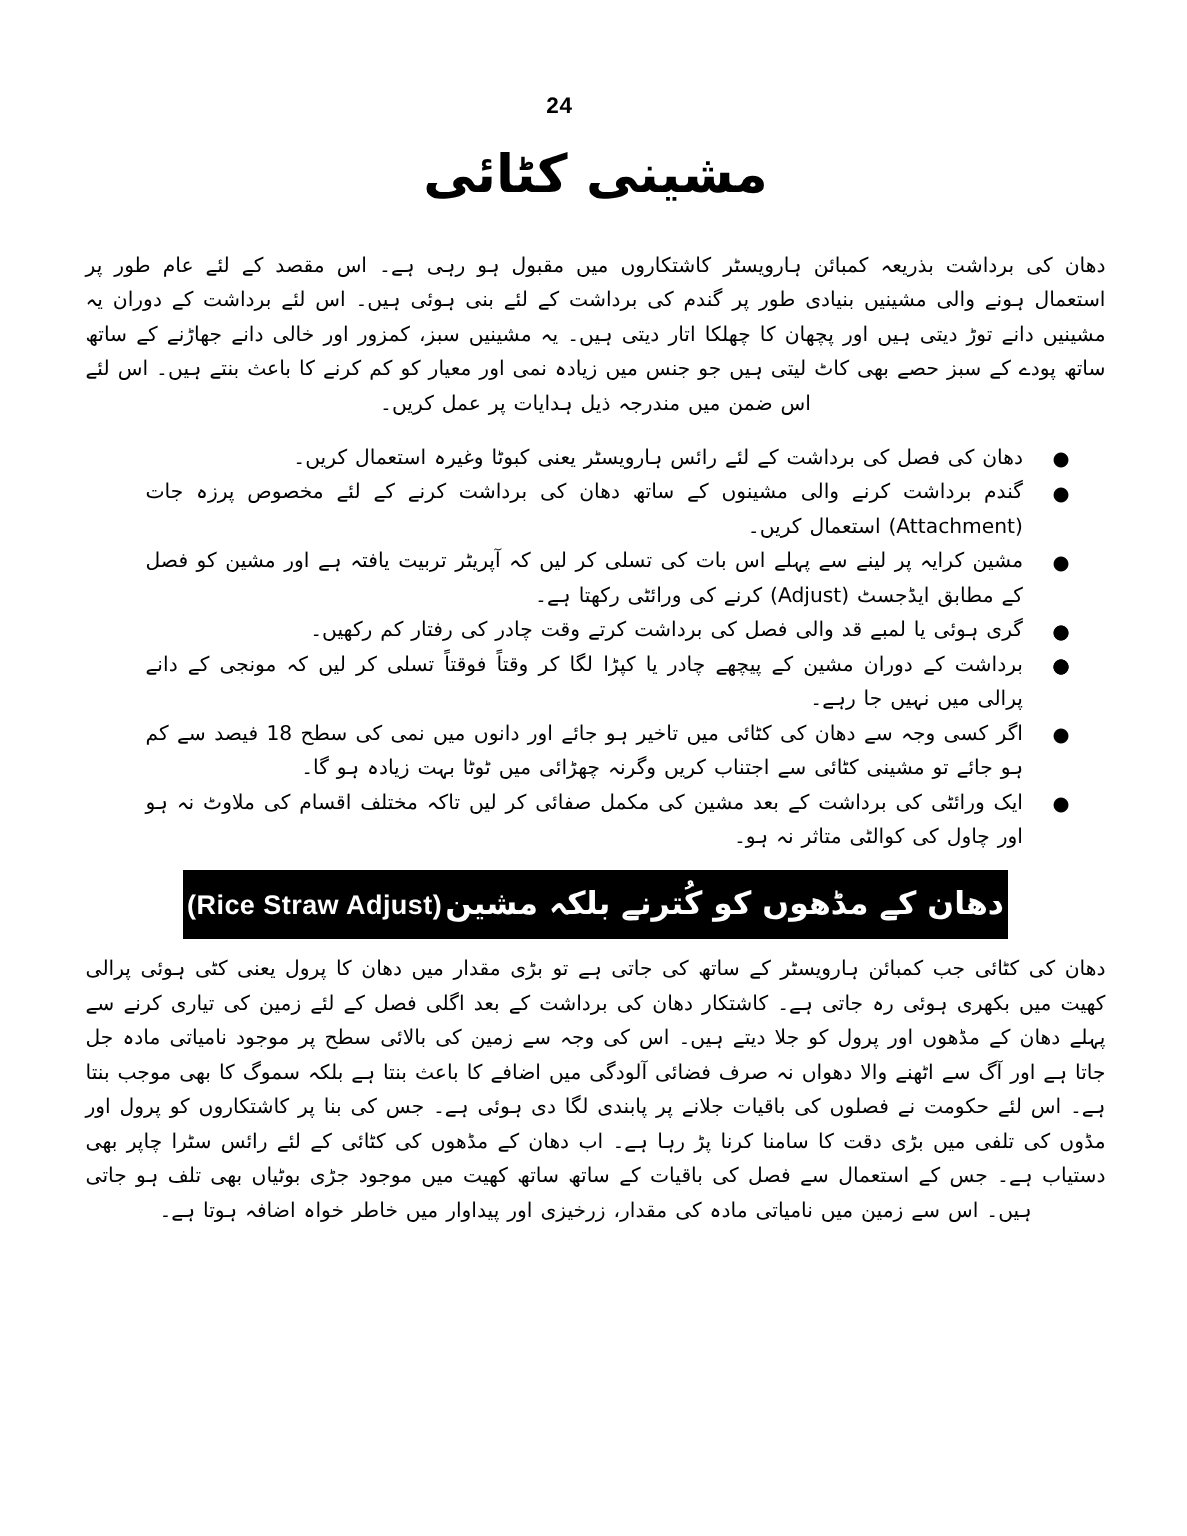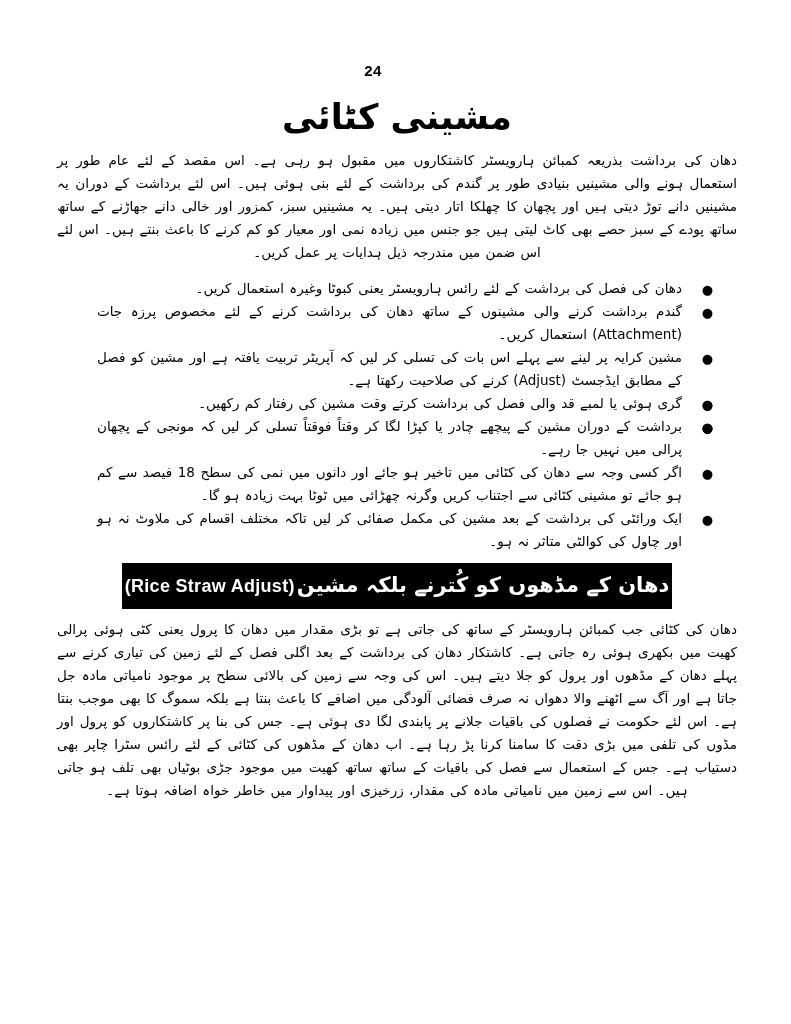--- a/index.html
+++ b/index.html
@@ -43,21 +43,21 @@
     direction: rtl;
     font-size: 35px;
     font-weight: bold;
     line-height: 1.3;
   }
   .urdu {
     direction: rtl;
     unicode-bidi: embed;
   }
   .para {
-    margin-top: 8px;
+    margin-top: 25px;
     font-size: 13.5px;
     line-height: 23px;
     text-align: justify;
     text-align-last: center;
     word-spacing: 1px;
   }
   .guidelines {
     list-style: none;
     margin: 6px 0 0 0;
     padding: 0;
@@ -128,43 +128,43 @@
           <span>دھان کی فصل کی برداشت کے لئے رائس ہارویسٹر یعنی کبوٹا وغیرہ استعمال کریں۔</span>
         </li>
 
         <li>
           <span class="bullet">●</span>
           <span>گندم برداشت کرنے والی مشینوں کے ساتھ دھان کی برداشت کرنے کے لئے مخصوص پرزہ جات (Attachment) استعمال کریں۔</span>
         </li>
 
         <li>
           <span class="bullet">●</span>
-          <span>مشین کرایہ پر لینے سے پہلے اس بات کی تسلی کر لیں کہ آپریٹر تربیت یافتہ ہے اور مشین کو فصل کے مطابق ایڈجسٹ (Adjust) کرنے کی صلاحیت رکھتا ہے۔</span>
+          <span>مشین کرایہ پر لینے سے پہلے اس بات کی تسلی کر لیں کہ آپریٹر تربیت یافتہ ہے اور مشین کو فصل کے مطابق ایڈجسٹ (Adjust) کرنے کی ورائٹی رکھتا ہے۔</span>
         </li>
 
         <li>
           <span class="bullet">●</span>
         </li>
 
         <li>
           <span class="bullet">●</span>
-          <span>گری ہوئی یا لمبے قد والی فصل کی برداشت کرتے وقت مشین کی رفتار کم رکھیں۔</span>
+          <span>گری ہوئی یا لمبے قد والی فصل کی برداشت کرتے وقت چادر کی رفتار کم رکھیں۔</span>
         </li>
 
         <li>
           <span class="bullet">●</span>
         </li>
 
         <li>
           <span class="bullet">●</span>
         </li>
 
         <li>
           <span class="bullet">●</span>
-          <span>برداشت کے دوران مشین کے پیچھے چادر یا کپڑا لگا کر وقتاً فوقتاً تسلی کر لیں کہ مونجی کے پچھان پرالی میں نہیں جا رہے۔</span>
+          <span>برداشت کے دوران مشین کے پیچھے چادر یا کپڑا لگا کر وقتاً فوقتاً تسلی کر لیں کہ مونجی کے دانے پرالی میں نہیں جا رہے۔</span>
         </li>
 
         <li>
           <span class="bullet">●</span>
           <span>اگر کسی وجہ سے دھان کی کٹائی میں تاخیر ہو جائے اور دانوں میں نمی کی سطح 18 فیصد سے کم ہو جائے تو مشینی کٹائی سے اجتناب کریں وگرنہ چھڑائی میں ٹوٹا بہت زیادہ ہو گا۔</span>
         </li>
 
         <li>
           <span class="bullet">●</span>
           <span>ایک ورائٹی کی برداشت کے بعد مشین کی مکمل صفائی کر لیں تاکہ مختلف اقسام کی ملاوٹ نہ ہو اور چاول کی کوالٹی متاثر نہ ہو۔</span>

